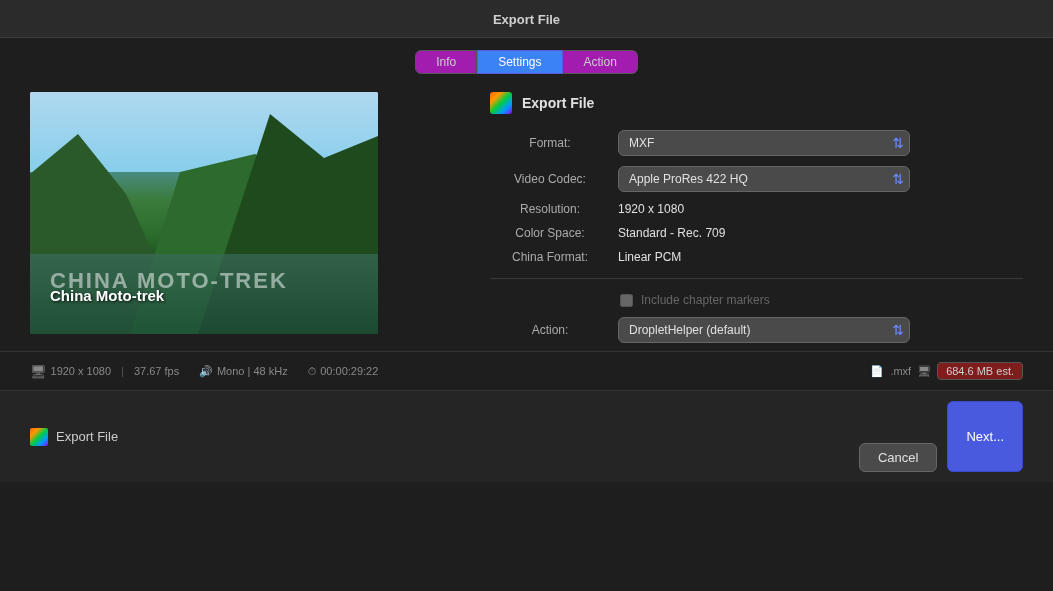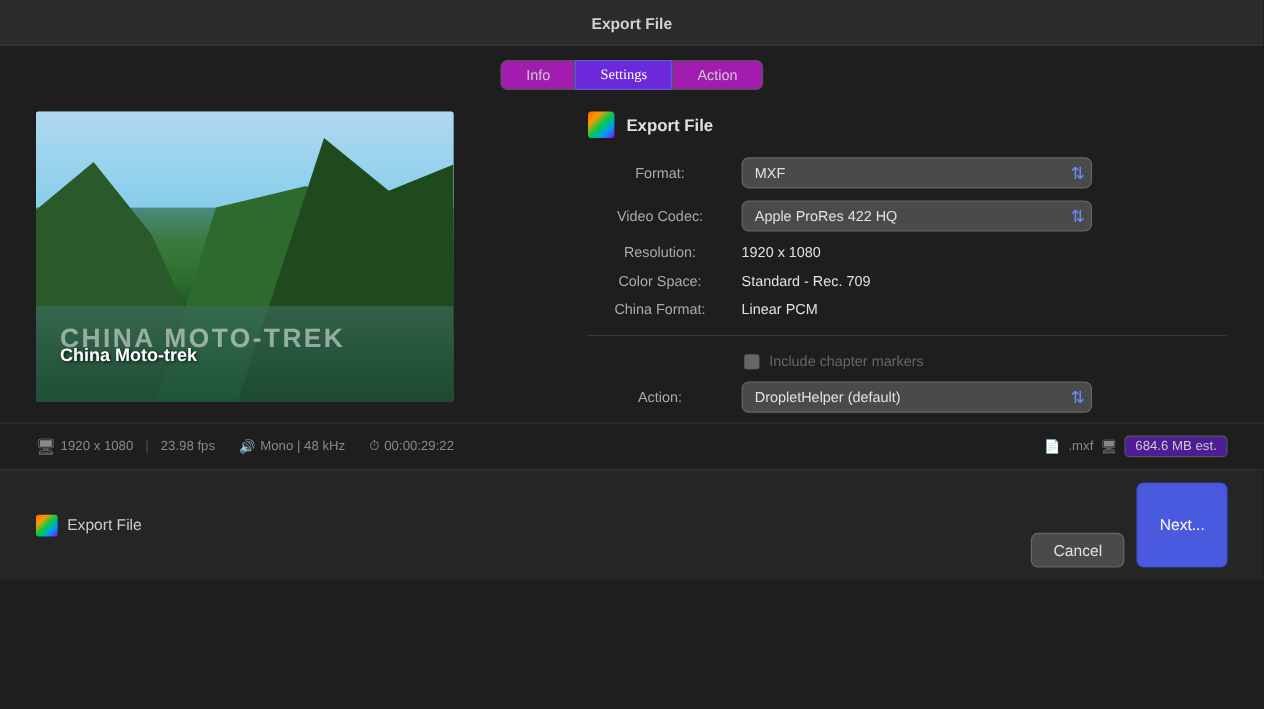--- a/index.html
+++ b/index.html
@@ -33,24 +33,23 @@
       padding: 4px 20px;
       font-size: 12px;
       border: 1px solid #555;
       background: #a21caf;
       color: #ccc;
       cursor: pointer;
     }
     .tab-btn:first-child { border-radius: 6px 0 0 6px; }
     .tab-btn:last-child { border-radius: 0 6px 6px 0; }
     .tab-btn.active {
-      background: #6d28d9;
+      background: #3b82f6;
       color: #fff;
       border-color: #5a5adf;
-      font-family: Liberation Serif, serif;
     }
 
     .main-content {
       display: flex;
       flex-direction: row;
       padding: 10px 30px 0 30px;
       gap: 30px;
     }
 
     
@@ -235,21 +234,21 @@
     .status-item {
       display: flex;
       align-items: center;
       gap: 4px;
     }
     .status-sep {
       color: #555;
     }
     .file-size-badge {
       margin-left: auto;
-      background: #4c1d95;
+      background: #7f1d1d;
       border: 1px solid #555;
       border-radius: 4px;
       padding: 2px 8px;
       font-size: 11px;
       color: #ccc;
     }
     .status-icons {
       display: flex;
       align-items: center;
       gap: 6px;
@@ -406,21 +405,21 @@
     </div>
   </div>
 </div>
 
 <div class="status-bar">
   <div class="status-item">
     <span style="font-size:13px;">🖥</span>
     <span>1920 x 1080</span>
   </div>
   <span class="status-sep">|</span>
-  <span>23.98 fps</span>
+  <span>37.67 fps</span>
   <span class="status-sep"> </span>
   <div class="status-item">
     <span style="font-size:11px;">🔊</span>
     <span>Mono | 48 kHz</span>
   </div>
   <span class="status-sep"> </span>
   <div class="status-item">
     <span style="font-size:11px;">⏱</span>
     <span>00:00:29:22</span>
   </div>

